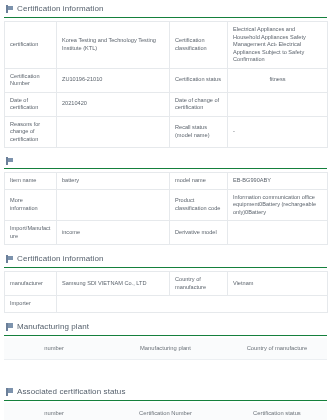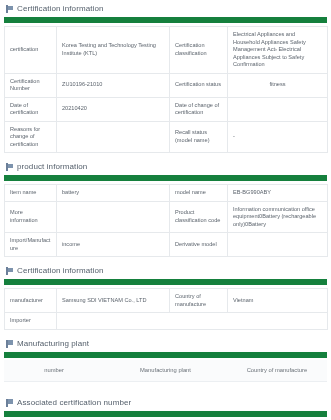--- a/index.html
+++ b/index.html
@@ -23,21 +23,21 @@
     box-sizing: border-box;
     padding: 0 4px;
   }
 
   
   .section-head {
     display: flex;
     align-items: center;
     gap: 4px;
     padding: 4px 0 3px 2px;
-    border-bottom: 6px solid #15803d;
+    border-bottom: 1px solid #15803d;
   }
   .sh-icon {
     width: 7px;
     height: 8px;
     position: relative;
     flex: 0 0 auto;
     display: inline-block;
   }
   .sh-icon::before {
     content: "";
@@ -122,21 +122,21 @@
     font-size: 5.8px;
     line-height: 9px;
     color: #6a7178;
     padding: 6px 2px;
     text-align: center;
     border: none;
     border-bottom: 1px solid #f2f4f6;
     background: #ffffff;
   }
   .sect { margin-bottom: 5px; }
-  .sect-gap { margin-bottom: 12px; }
+  .sect-gap { margin-bottom: 23px; }
 </style>
 </head>
 <body>
 
 <div class="page">
 
   <div class="sect">
     <div class="section-head">
       <span class="sh-icon"></span>
       <span class="sh-title">Certification information</span>
@@ -173,21 +173,20 @@
           <td class="lbl">Recall status (model name)</td>
           <td class="val">-</td>
         </tr>
       </tbody>
     </table>
   </div>
 
   <div class="sect">
     <div class="section-head">
       <span class="sh-icon"></span>
-      <span class="sh-title">product information</span>
     </div>
     <table class="grid">
       <colgroup>
           <col class="c1">
           <col class="c2">
           <col class="c3">
           <col class="c4">
         </colgroup>
       <tbody>
         <tr>
@@ -256,21 +255,21 @@
           <th>Manufacturing plant</th>
           <th>Country of manufacture</th>
         </tr>
       </thead>
     </table>
   </div>
 
   <div class="sect">
     <div class="section-head">
       <span class="sh-icon"></span>
-      <span class="sh-title">Associated certification number</span>
+      <span class="sh-title">Associated certification status</span>
     </div>
     <table class="plain">
       <colgroup>
           <col style="width:31%">
           <col style="width:38%">
           <col style="width:31%">
         </colgroup>
       <thead>
         <tr>
           <th>number</th>

